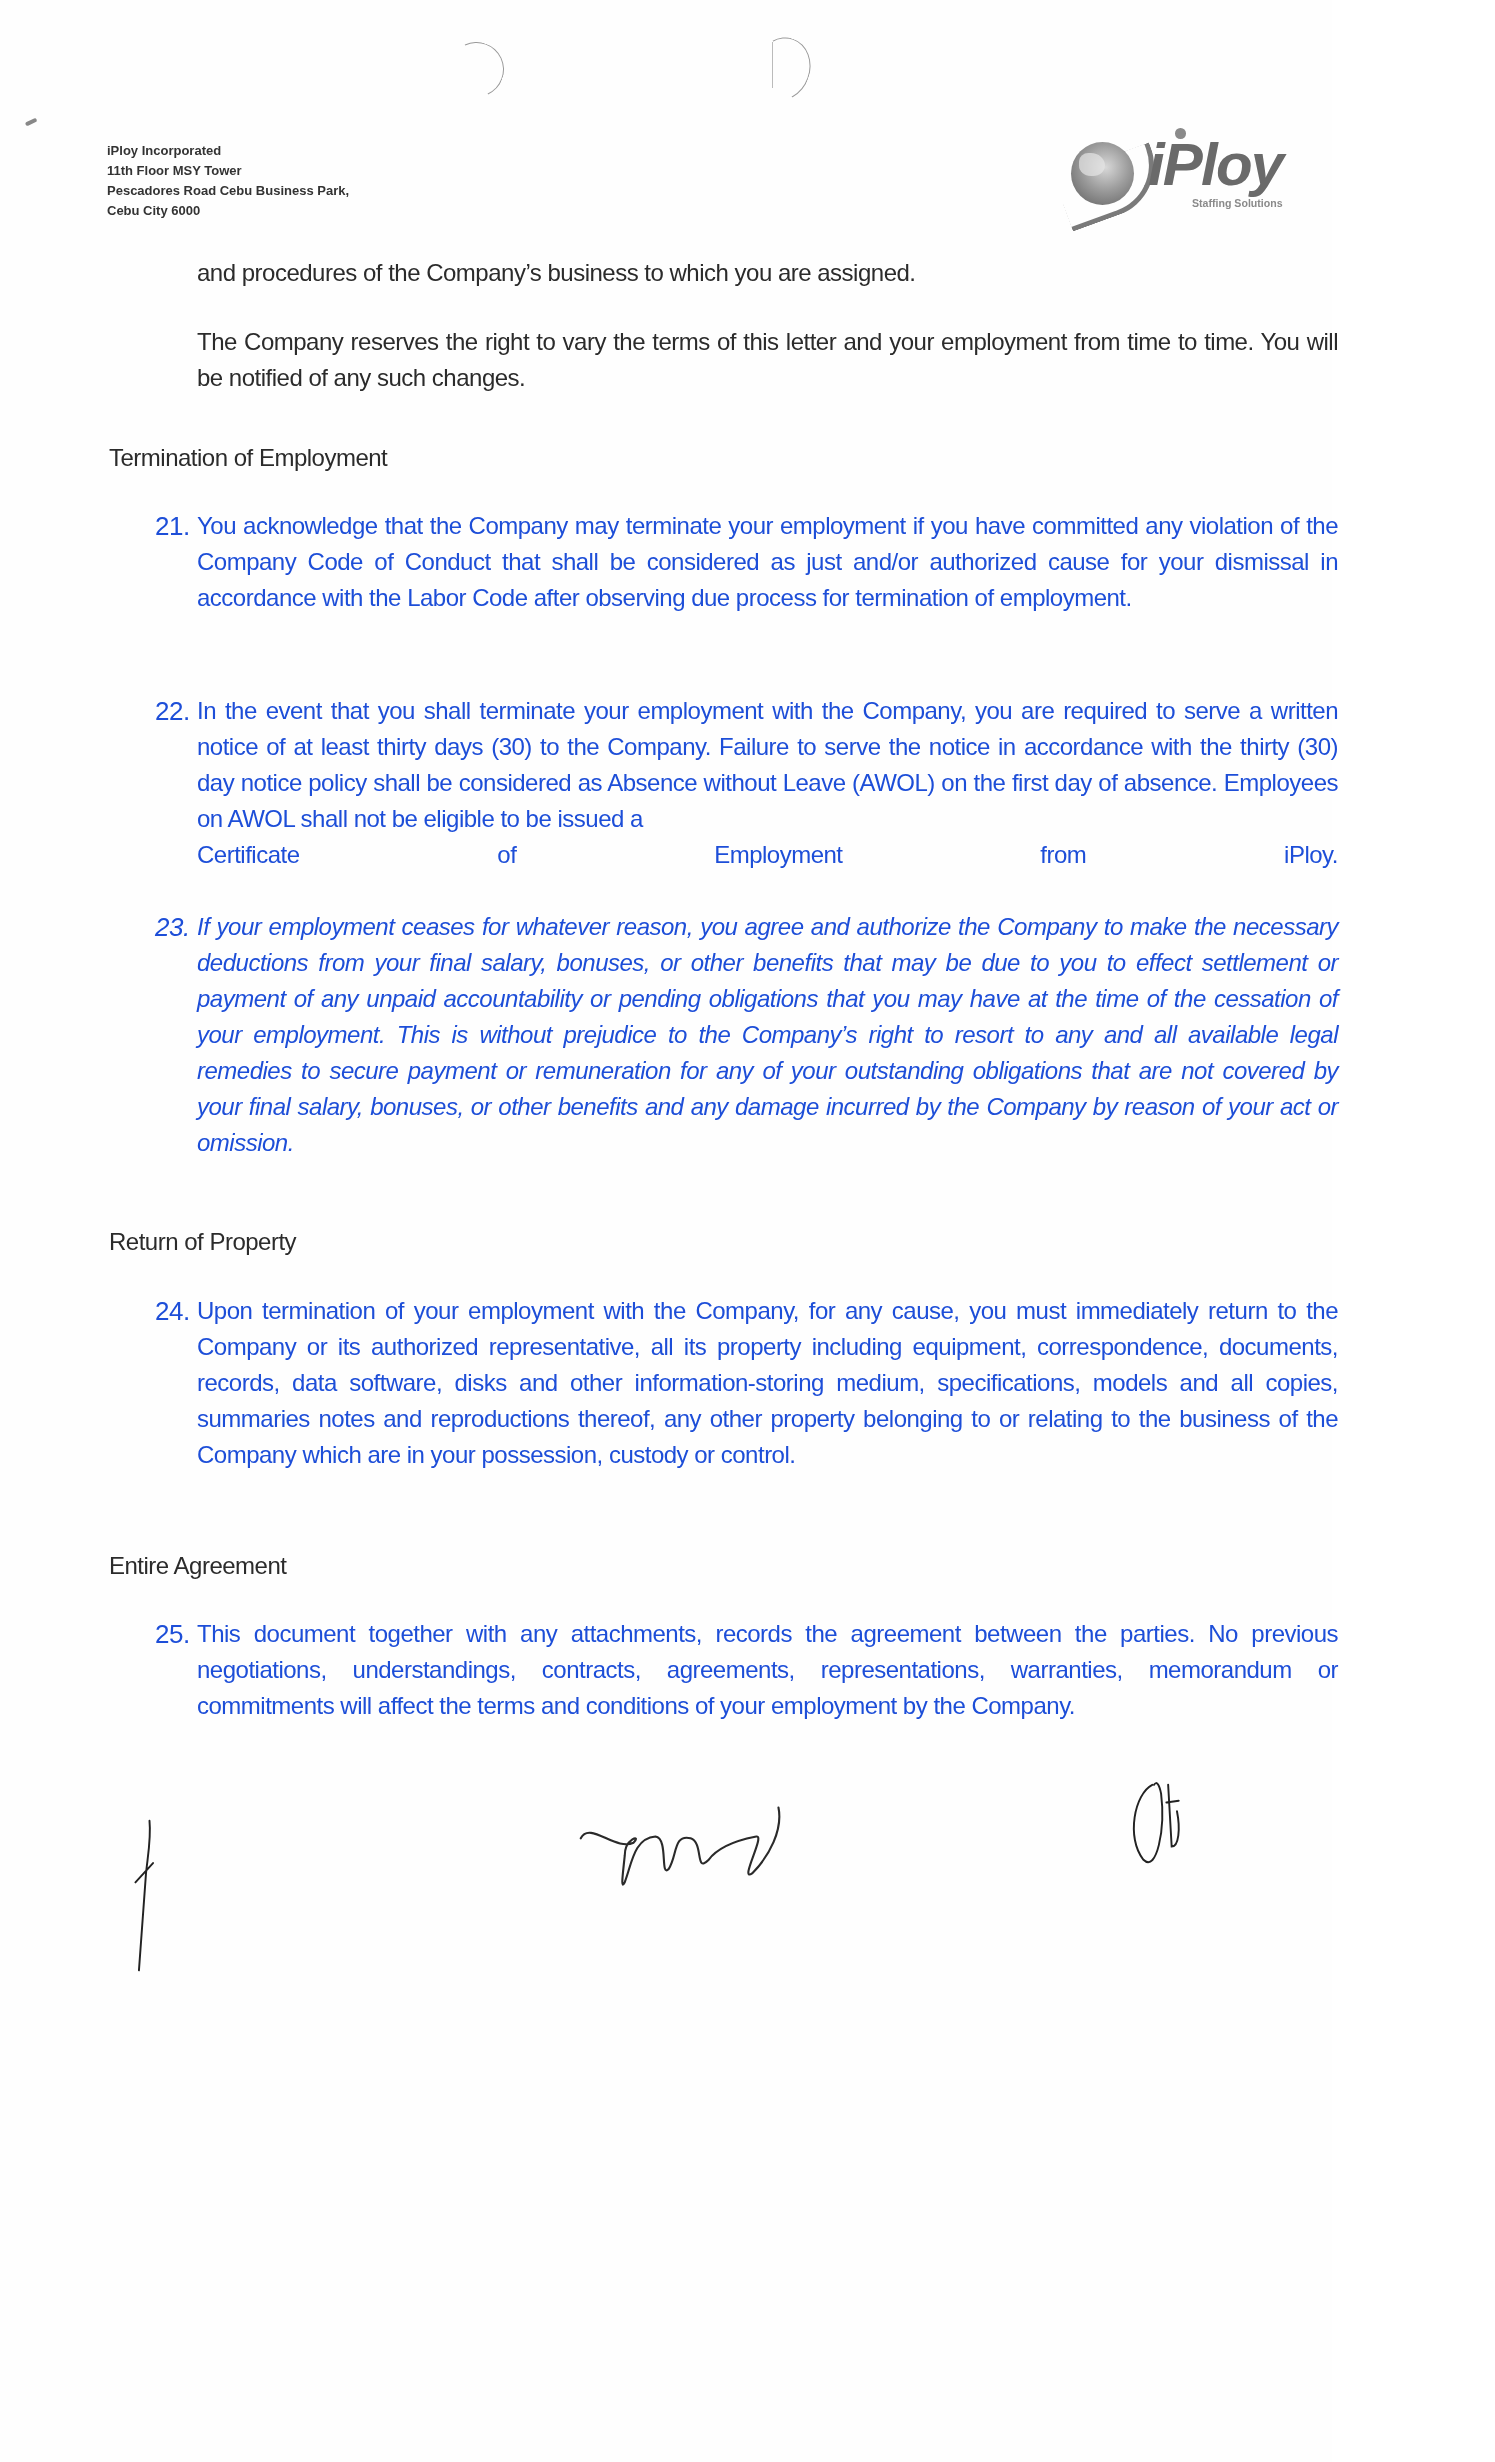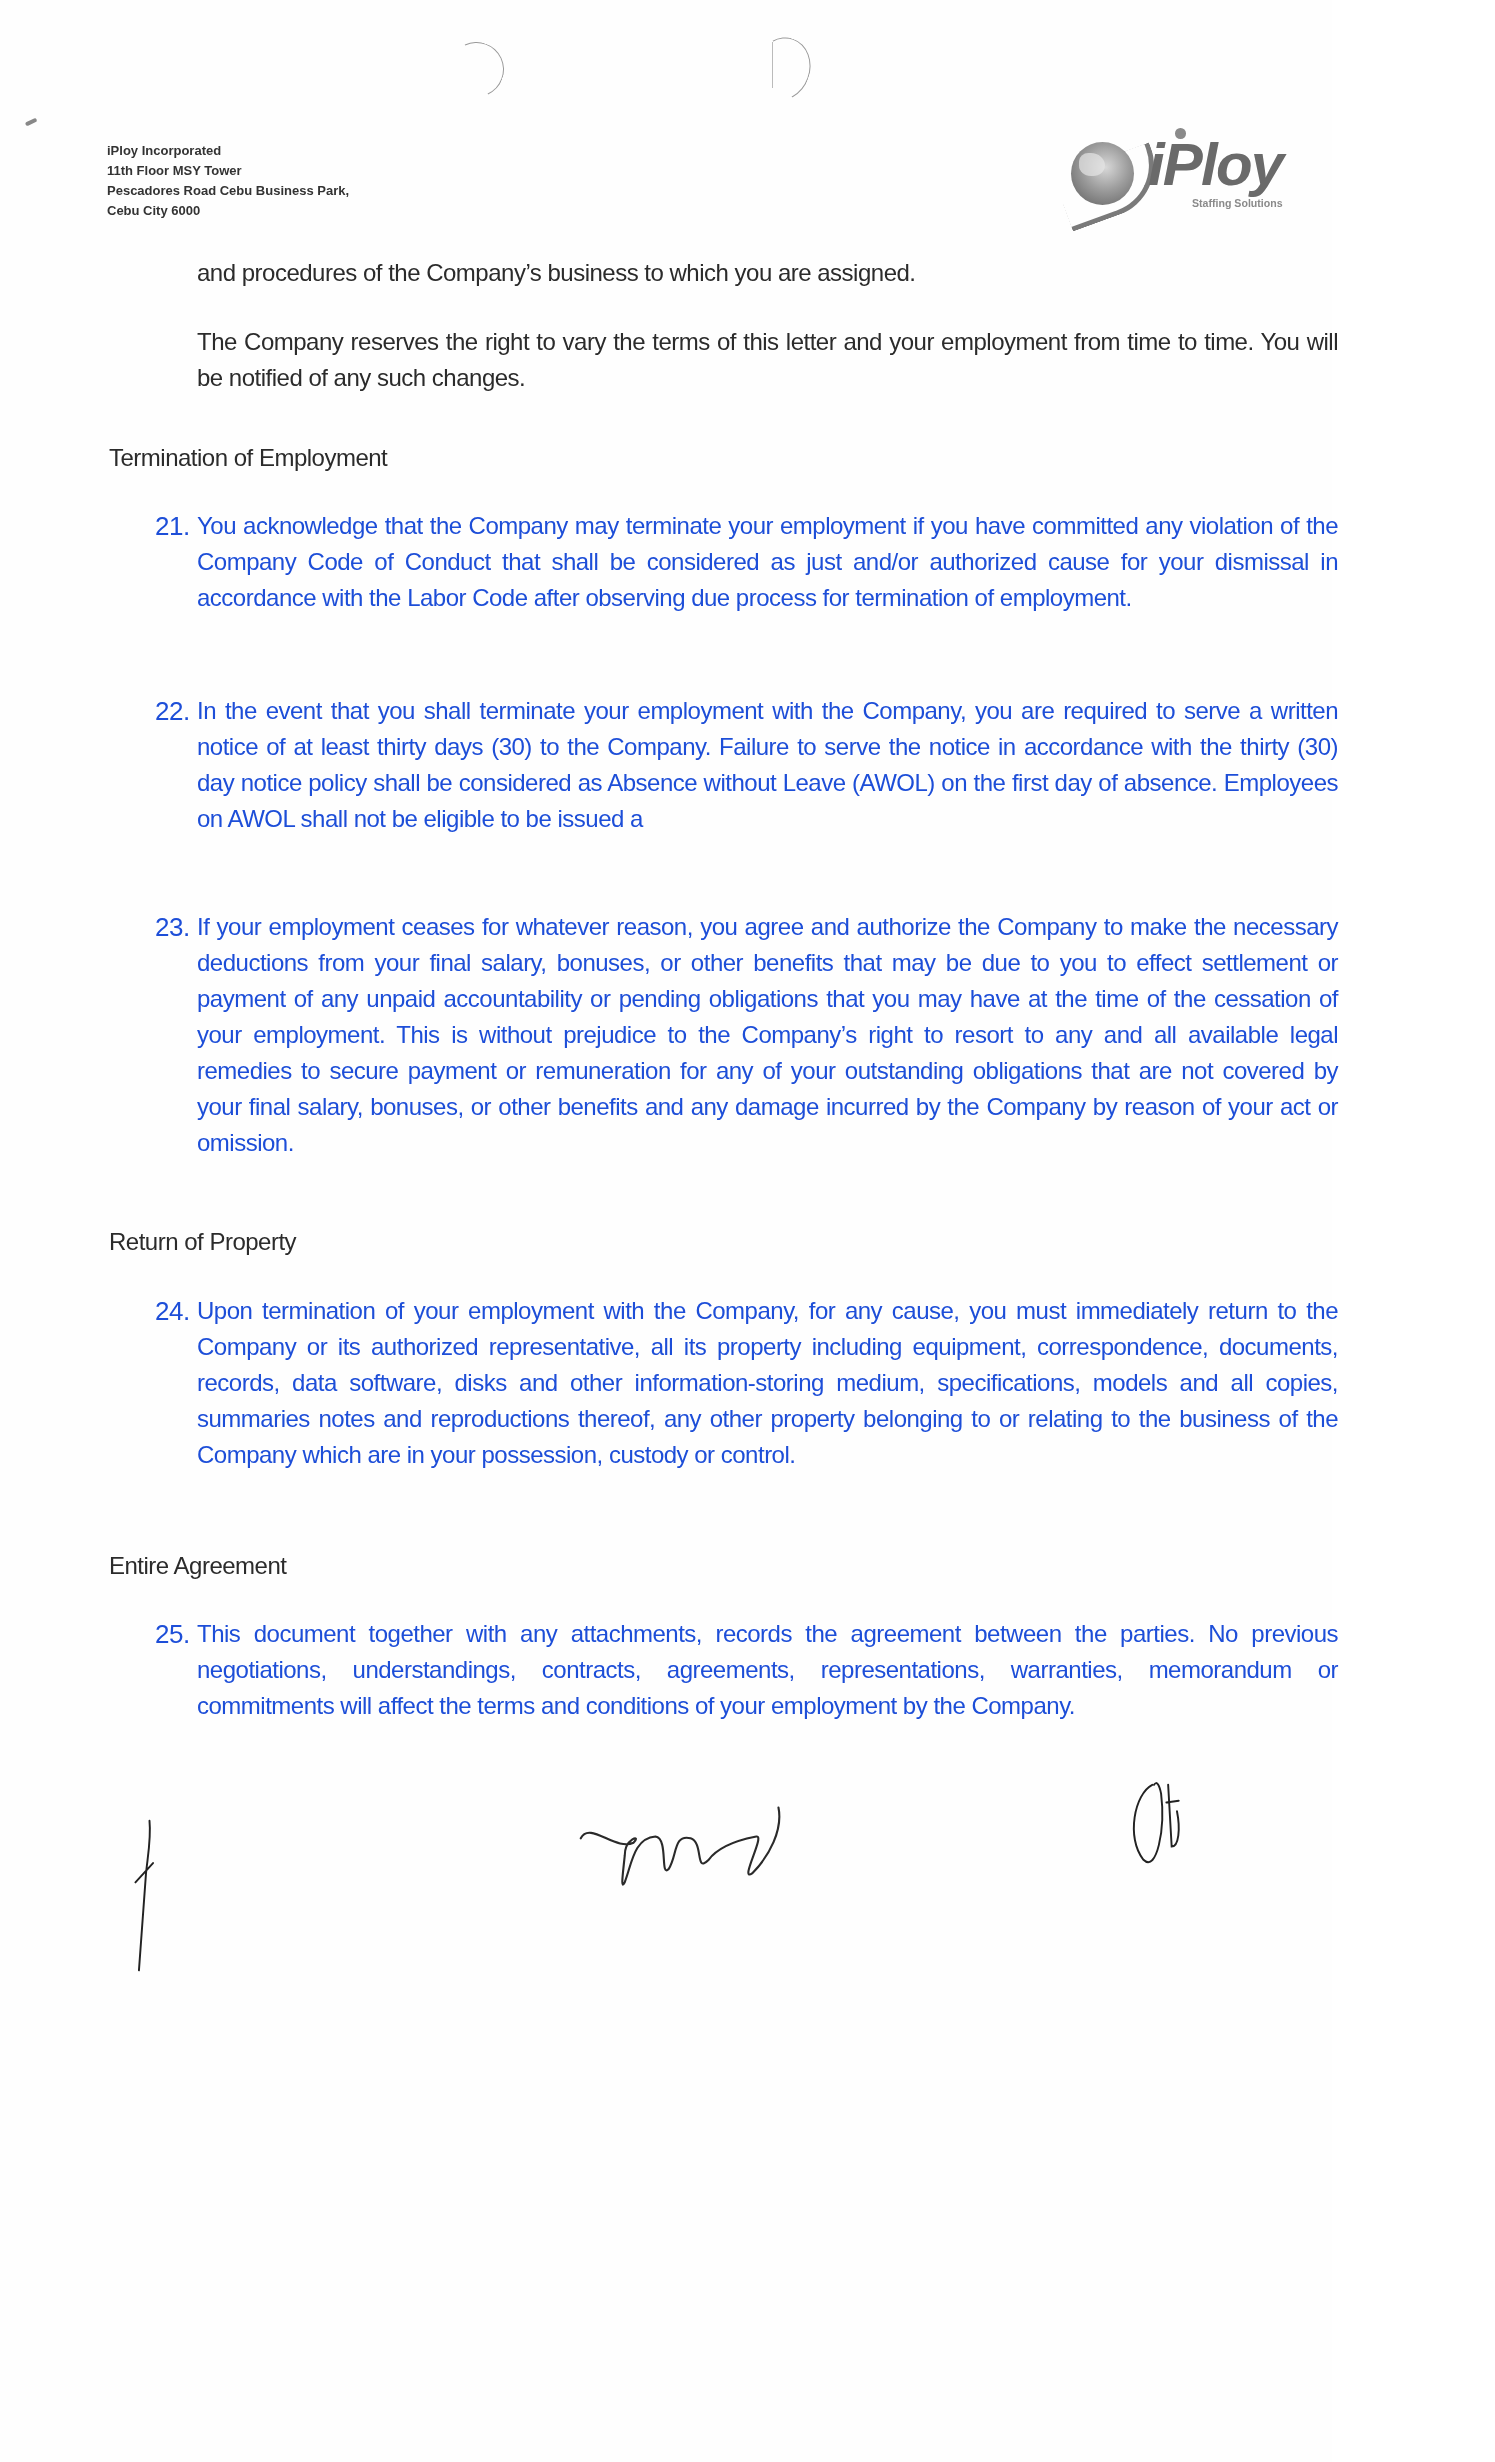--- a/index.html
+++ b/index.html
@@ -167,23 +167,24 @@
   <div class="text heading" style="top:440px;">Termination of Employment</div>
 
   <div class="clause" style="top:508px;">
     <span class="clause-num">21.</span>
     <span>You acknowledge that the Company may terminate your employment if you have committed any violation of the Company Code of Conduct that shall be considered as just and/or authorized cause for your dismissal in accordance with the Labor Code after observing due process for termination of employment.</span>
   </div>
 
   <div class="clause" style="top:693px;">
     <span class="clause-num">22.</span>
     <div>In the event that you shall terminate your employment with the Company, you are required to serve a written notice of at least thirty days (30) to the Company.  Failure to serve the notice in accordance with the thirty (30) day notice policy shall be considered as Absence without Leave (AWOL) on the first day of absence.  Employees on AWOL shall not be eligible to be issued a</div>
-  </div>
-
-  <div class="clause" style="top:909px;">
+    <div class="justify-last">Certificate of Employment from iPloy.</div>
+  </div>
+
+  <div class="clause" style="top:909px;font-style:italic;">
     <span class="clause-num">23.</span>
     <span>If your employment ceases for whatever reason, you agree and authorize the Company to make the necessary deductions from your final salary, bonuses, or other benefits that may be due to you to effect settlement or payment of any unpaid accountability or pending obligations that you may have at the time of the cessation of your employment. This is without prejudice to the Company’s right to resort to any and all available legal remedies to secure payment or remuneration for any of your outstanding obligations that are not covered by your final salary, bonuses, or other benefits and any damage incurred by the Company by reason of your act or omission.</span>
   </div>
 
   <div class="text heading" style="top:1224px;">Return of Property</div>
 
   <div class="clause" style="top:1293px;">
     <span class="clause-num">24.</span>
     <span>Upon termination of your employment with the Company, for any cause, you must immediately return to the Company or its authorized representative, all its property including equipment, correspondence, documents, records, data software, disks and other information-storing medium, specifications, models and all copies, summaries notes and reproductions thereof, any other property belonging to or relating to the business of the Company which are in your possession, custody or control.</span>
   </div>

